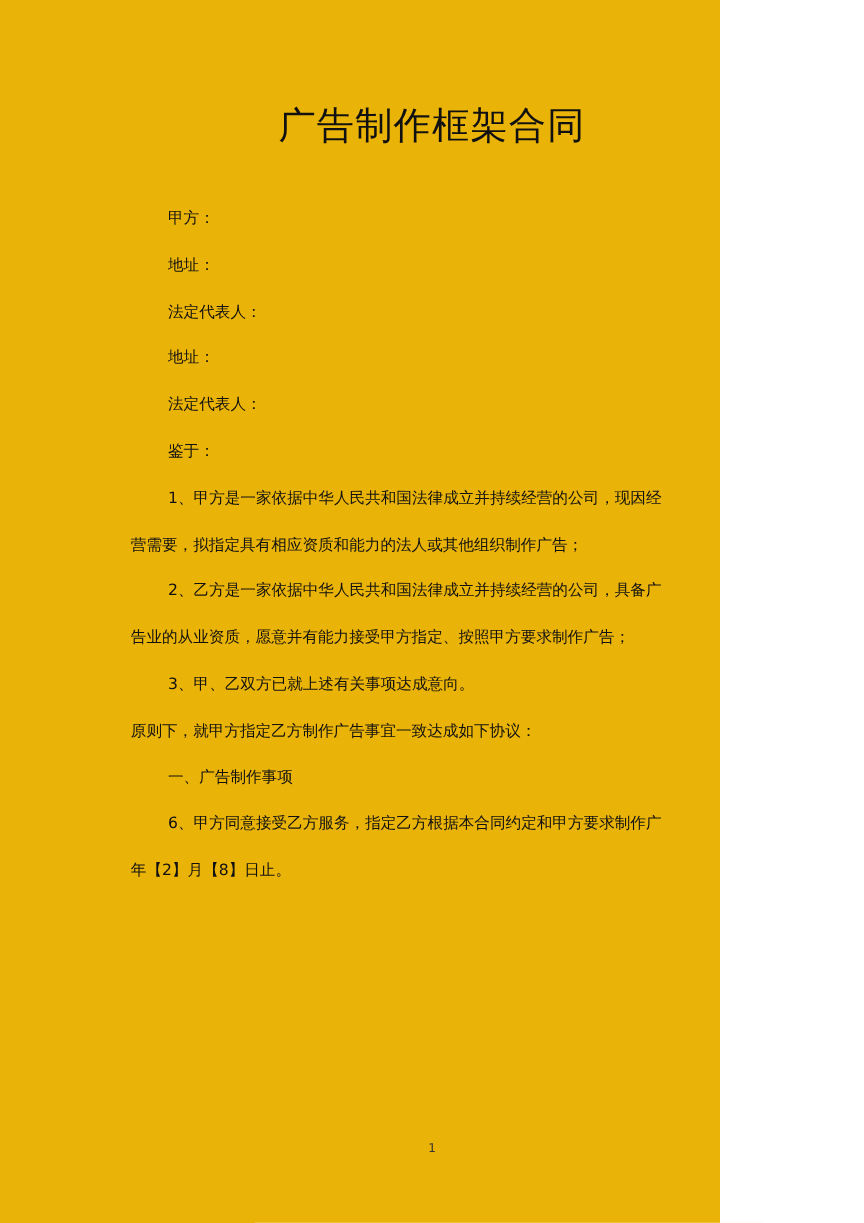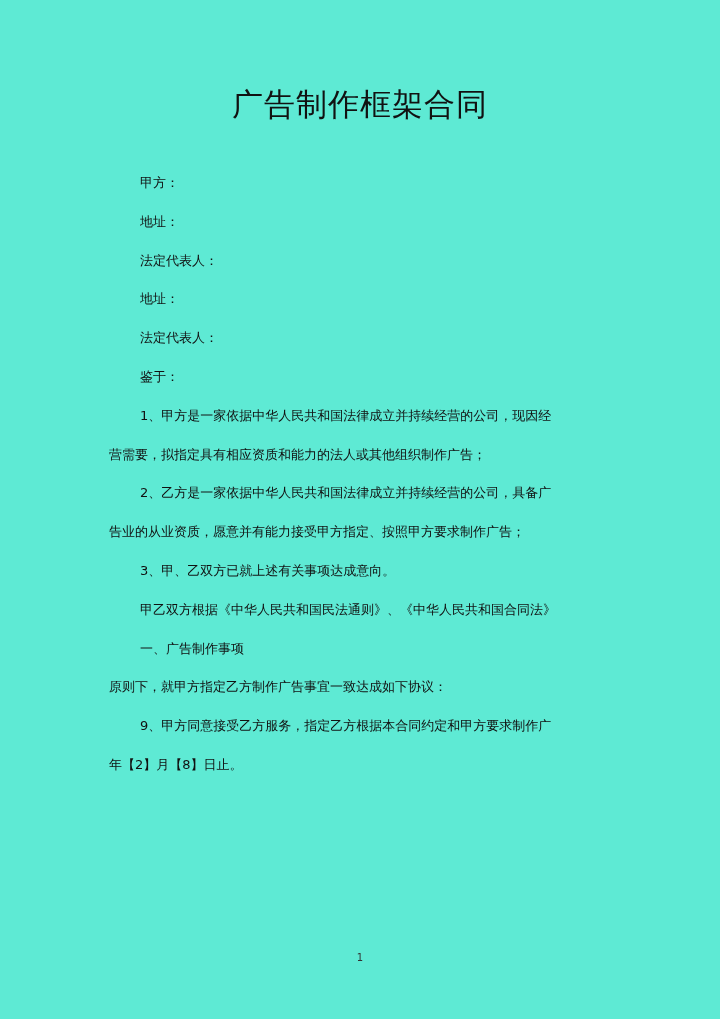--- a/index.html
+++ b/index.html
@@ -1,18 +1,18 @@
 <!DOCTYPE html>
 <html><head>
 <meta charset="utf-8">
 <style>
   html, body { margin: 0; padding: 0; background: #ffffff; }
   body { width: 720px; height: 1019px; position: relative; overflow: hidden;
          font-family: "DejaVu Sans", "Liberation Sans", sans-serif; color: #111; }
-  .page { position: absolute; left: 0; top: 0; width: 720px; height: 1019px; background: #5eead4; }
+  .page { position: absolute; left: 0; top: 0; width: 600px; height: 1019px; background: #eab308; }
   .title { position: absolute; left: 0; width: 720px; top: 84px; text-align: center;
            font-size: 31px; letter-spacing: 1px; color: #111; }
   .body { position: absolute; left: 109px; width: 500px; top: 164px; font-size: 13px; }
   .p { margin: 0; line-height: 38.8px; text-align: justify; text-align-last: left; white-space: nowrap; }
   .indent { padding-left: 31px; }
   .pg { position: absolute; left: 0; width: 720px; top: 952px; text-align: center;
         font-size: 10px; color: #333; }
 </style>
 </head>
 <body>
@@ -25,21 +25,20 @@
     <p class="p indent">地址：</p>
     <p class="p indent">法定代表人：</p>
     <p class="p indent">地址：</p>
     <p class="p indent">法定代表人：</p>
     <p class="p indent">鉴于：</p>
     <p class="p indent">1、甲方是一家依据中华人民共和国法律成立并持续经营的公司，现因经</p>
     <p class="p">营需要，拟指定具有相应资质和能力的法人或其他组织制作广告；</p>
     <p class="p indent">2、乙方是一家依据中华人民共和国法律成立并持续经营的公司，具备广</p>
     <p class="p">告业的从业资质，愿意并有能力接受甲方指定、按照甲方要求制作广告；</p>
     <p class="p indent">3、甲、乙双方已就上述有关事项达成意向。</p>
-    <p class="p indent">甲乙双方根据《中华人民共和国民法通则》、《中华人民共和国合同法》</p>
+    <p class="p">原则下，就甲方指定乙方制作广告事宜一致达成如下协议：</p>
     <p class="p indent">一、广告制作事项</p>
-    <p class="p">原则下，就甲方指定乙方制作广告事宜一致达成如下协议：</p>
-    <p class="p indent">9、甲方同意接受乙方服务，指定乙方根据本合同约定和甲方要求制作广</p>
+    <p class="p indent">6、甲方同意接受乙方服务，指定乙方根据本合同约定和甲方要求制作广</p>
     <p class="p">年【2】月【8】日止。</p>
   </div>
 
   <div class="pg">1</div>
 </div>
 
 </body></html>

